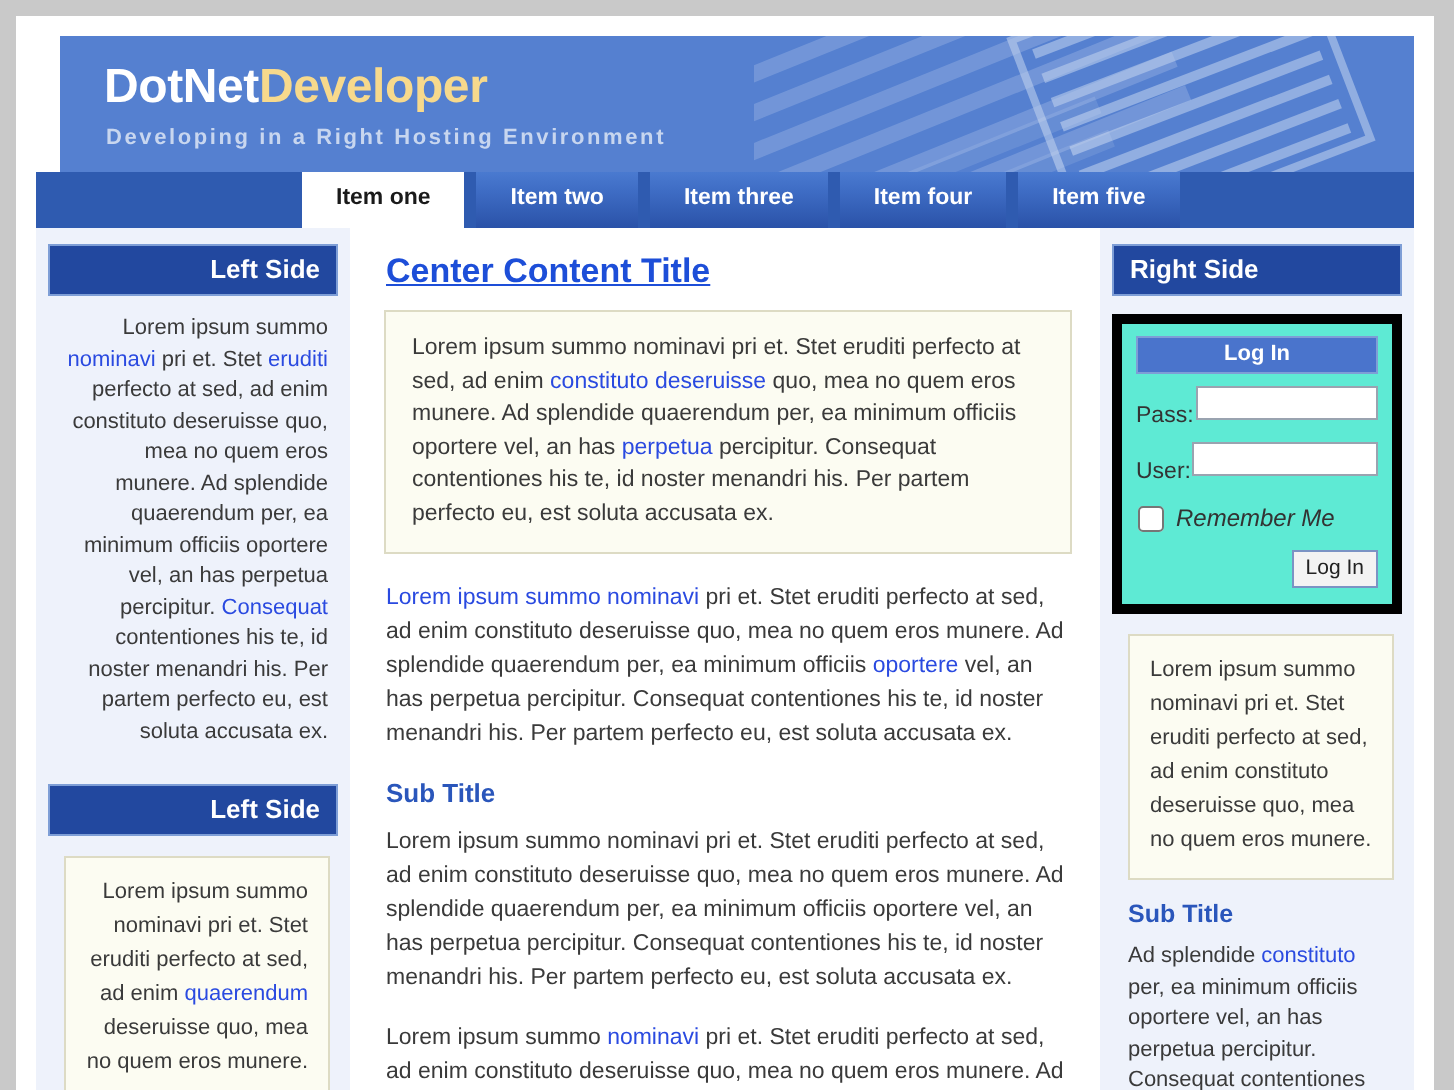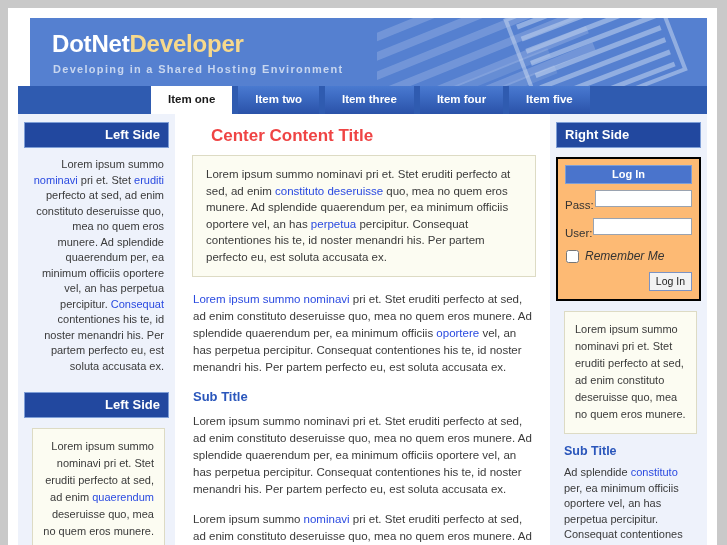--- a/index.html
+++ b/index.html
@@ -167,24 +167,25 @@
   .inner-box p { margin: 0; }
 
   a, .lnk {
     color: #2a4ae0;
     text-decoration: none;
     cursor: pointer;
   }
 
   
   .center-title {
-    color: #ef4444;
+    color: #1d4ed8;
     font-size: 17px;
     font-weight: bold;
-    margin: 6px 0 9px 22px;
+    margin: 6px 0 9px 4px;
+    text-decoration: underline;
   }
   .callout {
     background: #fcfcf2;
     border: 1px solid #dddbc4;
     padding: 10px 12px 11px 13px;
     font-size: 11.5px;
     line-height: 16.5px;
     color: #3a3a3a;
     margin: 0 2px 14px 3px;
     box-sizing: border-box;
@@ -199,22 +200,22 @@
   .sub-title {
     color: #2a56bb;
     font-size: 13px;
     font-weight: bold;
     margin: 0 0 9px 4px;
   }
 
   
   .login-box {
     margin: 9px 6px 0 6px;
-    background: #fdba74;
-    border: 2px solid #000000;
+    background: #5eead4;
+    border: 5px solid #000000;
     padding: 6px 7px 8px 7px;
     box-sizing: border-box;
   }
   .login-head {
     background: #4a74cc;
     border: 1px solid #7e9ed6;
     color: #ffffff;
     font-size: 11px;
     font-weight: bold;
     text-align: center;
@@ -318,21 +319,21 @@
           <g transform="rotate(-22 150 60)" opacity="0.10">
             <rect x="40" y="40" width="140" height="9" fill="#ffffff"></rect>
             <rect x="40" y="58" width="140" height="9" fill="#ffffff"></rect>
           </g>
         </g>
       </svg>
     </div>
     <div class="brand">
       <span class="b1">DotNet</span><span class="b2">Developer</span>
     </div>
-    <div class="tagline">Developing in a Shared Hosting Environment</div>
+    <div class="tagline">Developing in a Right Hosting Environment</div>
   </div>
 
   <div class="tabbar">
     <div class="tabs">
       <div class="tab active">Item one</div>
       <div class="tab">Item two</div>
       <div class="tab">Item three</div>
       <div class="tab">Item four</div>
       <div class="tab">Item five</div>
     </div>

